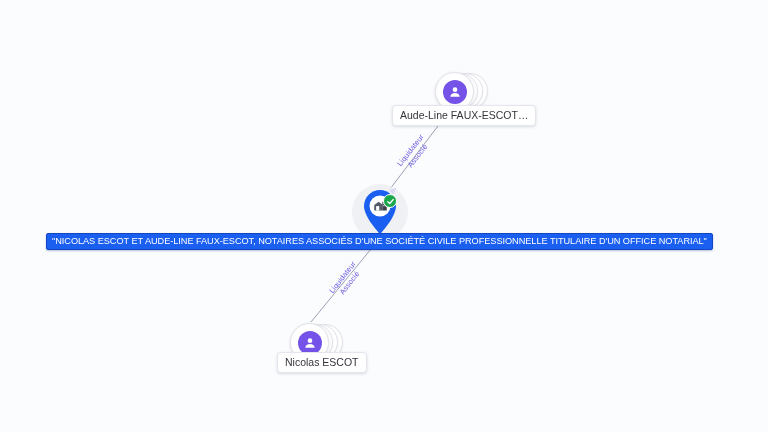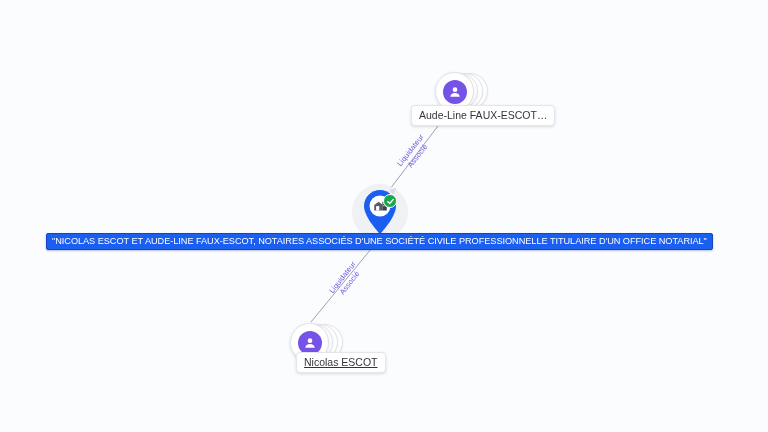--- a/index.html
+++ b/index.html
@@ -74,21 +74,20 @@
     background: #ffffff;
     border: 1px solid #e4e6ee;
     border-radius: 4px;
     box-shadow: 0 1px 3px rgba(40,45,80,0.16);
     color: #34353c;
     font-size: 10.5px;
     font-family: "Liberation Sans", sans-serif;
     padding: 3px 7px 4px 7px;
     white-space: nowrap;
     line-height: 12px;
-    margin-left: 19px;
   }
 
   
   #company-node {
     position: absolute;
     left: 352px; top: 184px;
     width: 56px; height: 56px;
   }
   #company-node .halo {
     position: absolute;
@@ -212,15 +211,15 @@
     <div class="stack-c s1"></div>
     <div class="stack-c s0">
       <span class="avatar">
         <svg width="14" height="14" viewBox="0 0 24 24" fill="#ffffff">
           <circle cx="12" cy="8" r="4"></circle>
           <path d="M4 20c0-4.2 3.6-6.5 8-6.5s8 2.3 8 6.5z"></path>
         </svg>
       </span>
     </div>
   </div>
-  <div class="node-pill" style="left:277px; top:352px;text-decoration:underline;">Nicolas ESCOT</div>
+  <div class="node-pill" style="left:277px; top:352px;">Nicolas ESCOT</div>
 
 </div>
 
 </body></html>

